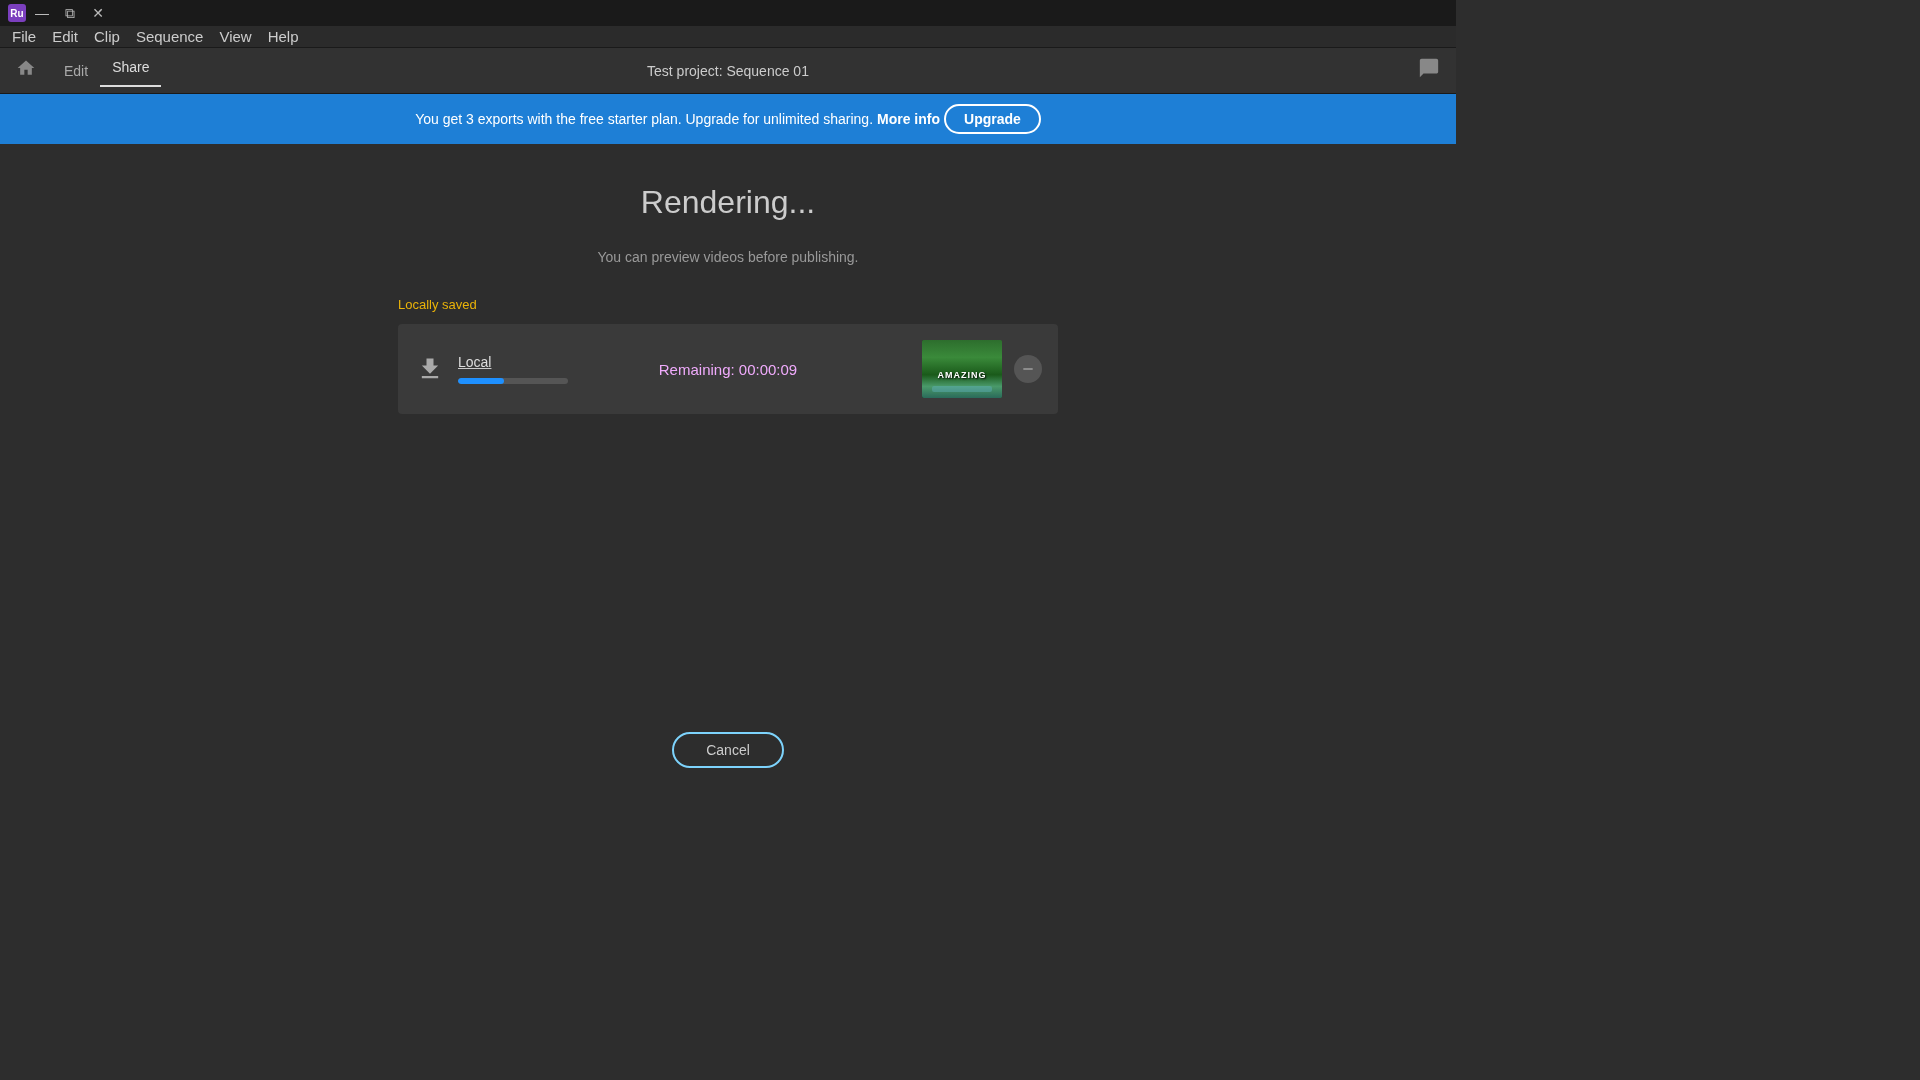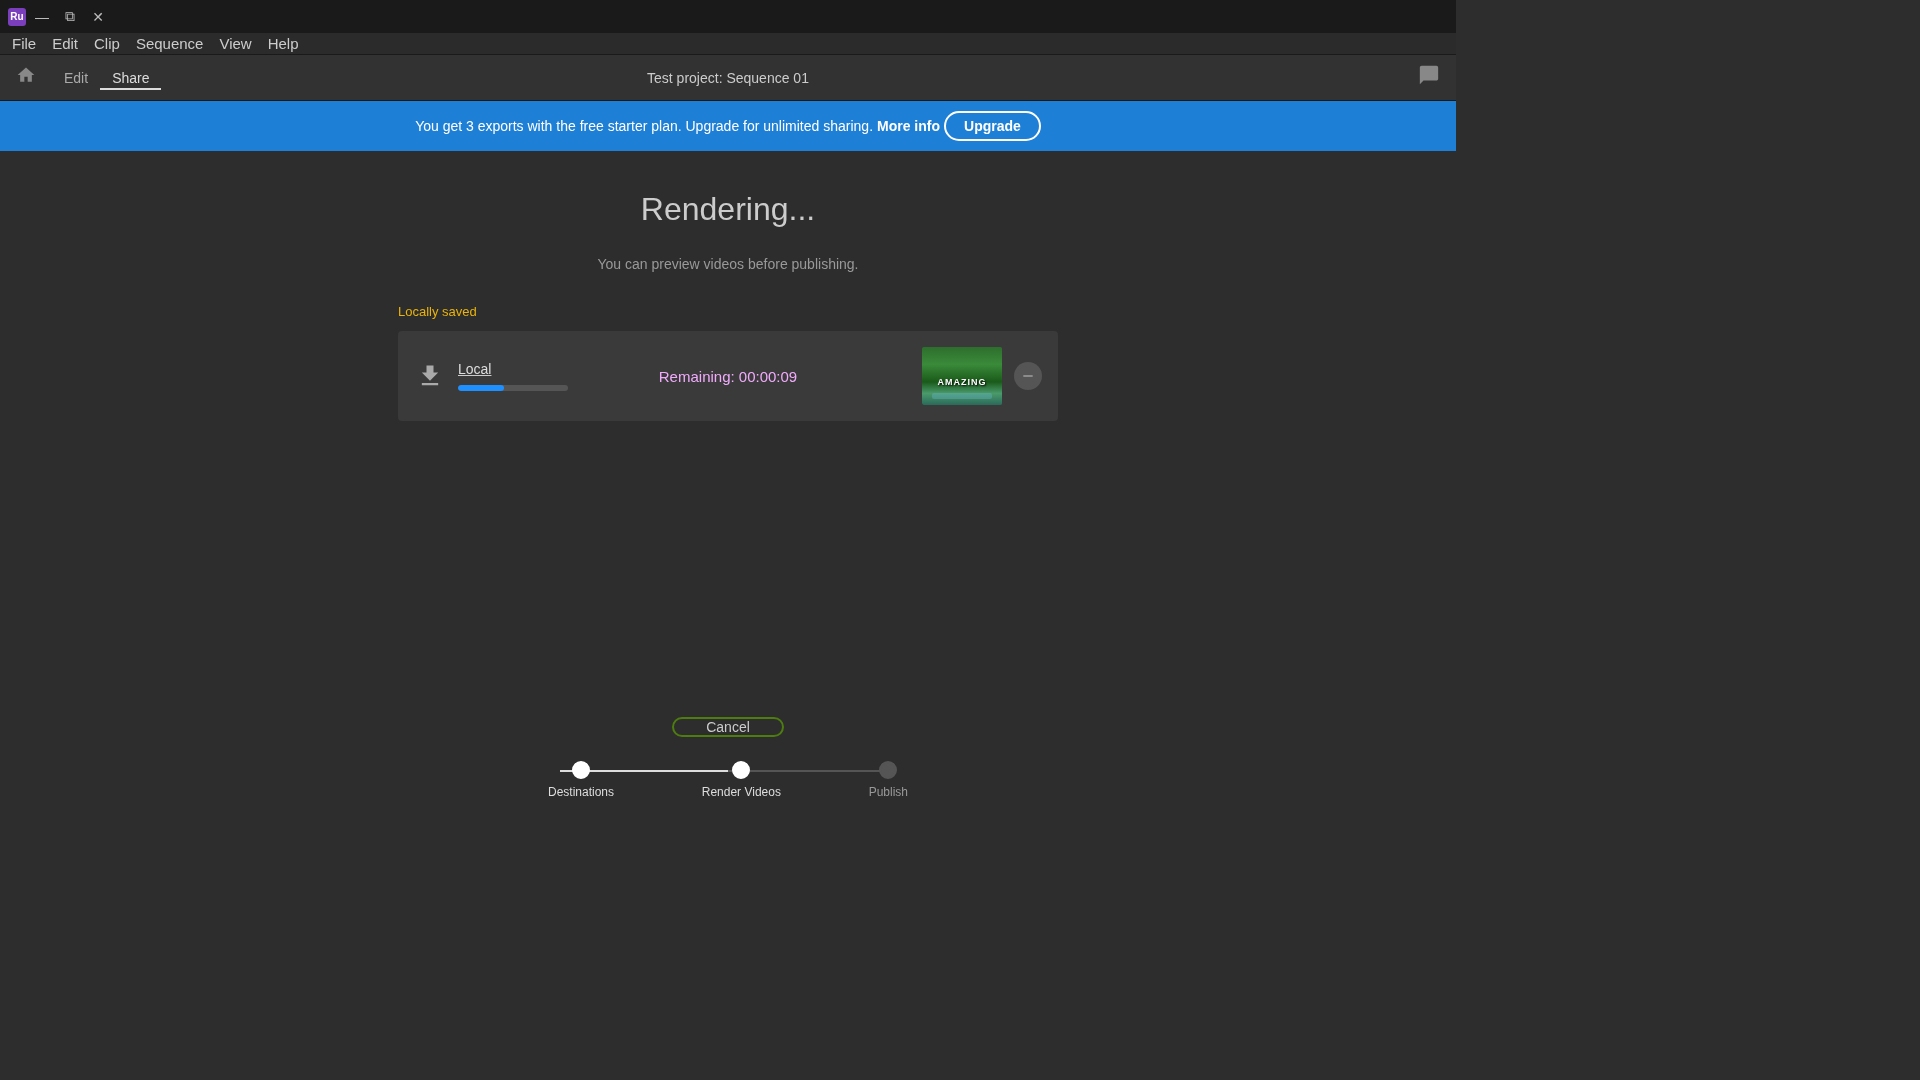--- a/index.html
+++ b/index.html
@@ -8,21 +8,21 @@
       height: 816px;
       background: #2d2d2d;
       font-family: 'Segoe UI', Arial, sans-serif;
       color: #ccc;
       overflow: hidden;
     }
 
     
     #title-bar {
       background: #1a1a1a;
-      height: 33px;
+      height: 26px;
       display: flex;
       align-items: center;
       padding: 12px 8px;
       user-select: none;
     }
     #app-icon {
       width: 18px;
       height: 18px;
       background: #7b3fbe;
       border-radius: 3px;
@@ -90,21 +90,21 @@
     }
     #nav-edit-btn, #nav-share-btn {
       color: #aaa;
       font-size: 14px;
       cursor: pointer;
       padding: 4px 12px;
     }
     #nav-share-btn {
       color: #ddd;
       border-bottom: 2px solid #ddd;
-      padding-bottom: 2px;
+      padding-bottom: 10px;
     }
     #project-title {
       position: absolute;
       left: 50%;
       transform: translateX(-50%);
       font-size: 14px;
       color: #ccc;
     }
     #nav-chat-btn {
       margin-left: auto;
@@ -282,23 +282,23 @@
       bottom: 0;
       left: 0;
       right: 0;
       display: flex;
       flex-direction: column;
       align-items: center;
       padding-bottom: 20px;
     }
 
     #cancel-btn {
-      border: 2px solid #4d7c0f;
+      border: 2px solid #7dd3fc;
       border-radius: 20px;
-      padding: 0 32px;
+      padding: 8px 32px;
       color: #ccc;
       background: transparent;
       font-size: 14px;
       cursor: pointer;
       margin-bottom: 24px;
     }
 
     
     #steps-container {
       display: flex;
@@ -436,33 +436,14 @@
     <button id="remove-btn">
       <svg width="16" height="16" viewBox="0 0 24 24" fill="#aaa">
         <path d="M19 13H5v-2h14v2z"></path>
       </svg>
     </button>
   </div>
 
   <div id="bottom-area">
     <button id="cancel-btn">Cancel</button>
 
-    <div id="steps-container">
-      <div id="steps-line"></div>
-      <div id="steps-line-filled"></div>
-
-      <div class="step">
-        <div class="step-dot completed"></div>
-        <span class="step-label completed">Destinations</span>
-      </div>
-
-      <div class="step">
-        <div class="step-dot active"></div>
-        <span class="step-label active">Render Videos</span>
-      </div>
-
-      <div class="step">
-        <div class="step-dot"></div>
-        <span class="step-label">Publish</span>
-      </div>
-    </div>
   </div>
 </div>
 
 </body></html>

